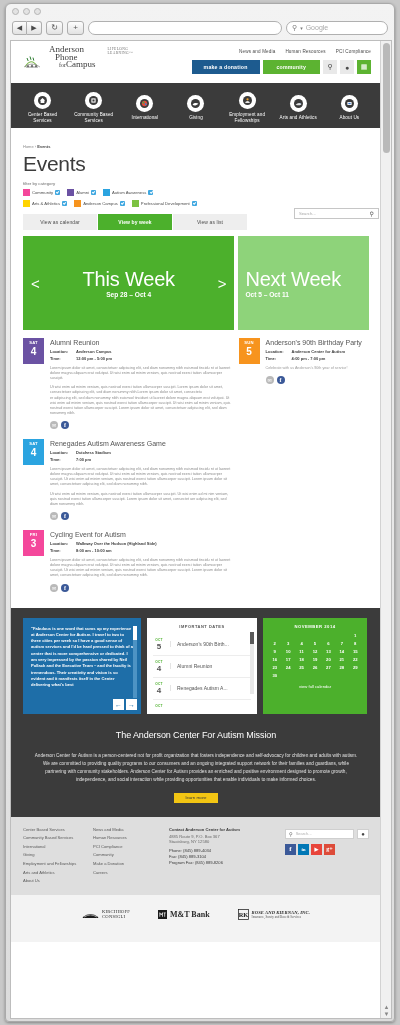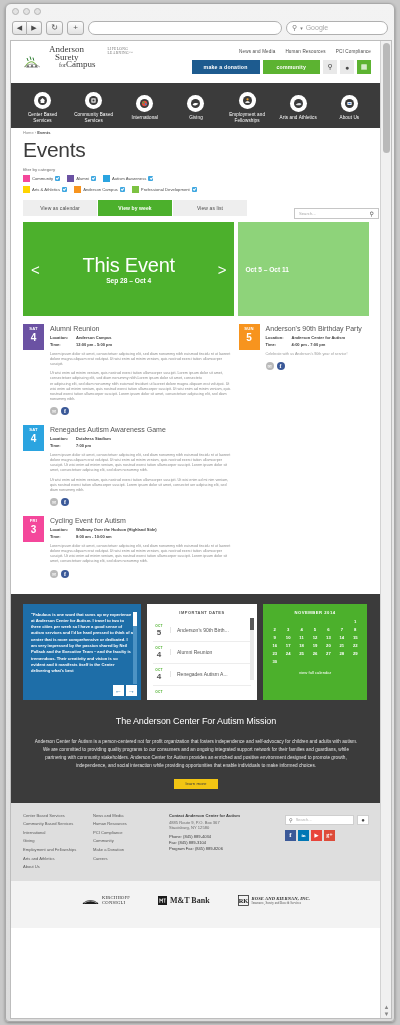--- a/index.html
+++ b/index.html
@@ -96,21 +96,21 @@
   }
   .navitem{ display:flex;flex-direction:column;align-items:center;width:46px;}
   .navcircle{
     width:17px;height:17px;border-radius:50%;background:#fff;display:flex;align-items:center;justify-content:center;
     margin-bottom:3px;
   }
   .navcircle svg{display:block;}
   .navlabel{ font-size:4.6px;color:#fff;text-align:center;line-height:6px;letter-spacing:.1px;}
 
   
-  .content{padding:2px 12px 0;}
+  .content{padding:16px 12px 0;}
   .breadcrumb{font-size:4px;color:#8a8a8a;margin-bottom:2px;}
   .breadcrumb b{color:#4a4a4a;}
   h1.page-title{font-size:21px;font-weight:normal;color:#3c3c3c;letter-spacing:-.3px;line-height:26px;margin-bottom:4px;}
 
   .filter-label{font-size:4.4px;color:#6d6d6d;margin-bottom:3px;}
   .filter-rows{display:flex;flex-direction:column;gap:4px;}
   .filter-row{display:flex;align-items:center;gap:4px;flex-wrap:nowrap;}
   .cat{display:flex;align-items:center;gap:2px;margin-right:3px;}
   .swatch{width:7px;height:7px;}
   .cat-name{font-size:4.2px;color:#4e4e4e;white-space:nowrap;}
@@ -256,21 +256,21 @@
         <div class="logo">
           <div class="logo-art">
             <svg width="26" height="15" viewBox="0 0 26 15">
               <path d="M2 12 Q8 2 14 11" fill="none" stroke="#7ab648" stroke-width="1.1"></path>
               <path d="M1 12 Q9 6 17 12" fill="none" stroke="#9c9c9c" stroke-width=".8"></path>
               <path d="M4 3 l1.2 3 M7 1.5 l1 3.3 M10 2.6 l.8 3" stroke="#2e7d32" stroke-width="1"></path>
               <path d="M3 12.5 l2 -3 l2 3 z M7 12.5 l2 -3.4 l2 3.4 z M11 12.5 l2 -3 l2 3 z" fill="#6f6f6f"></path>
             </svg>
             <div class="logo-text">
               <div class="lt1">Anderson</div>
-              <div class="lt2">Surety</div>
+              <div class="lt2">Phone</div>
               <div class="lt3"><span class="sm">for</span><span>Campus</span></div>
             </div>
           </div>
           <div class="tagline">LIFELONG LEARNING™</div>
         </div>
 
         <div class="top-links">
           <span>News and Media</span>
           <span>Human Resources</span>
           <span>PCI Compliance</span>
@@ -409,27 +409,28 @@
         <div class="viewtabs">
           <div class="vtab">View as calendar</div>
           <div class="vtab active">View by week</div>
           <div class="vtab">View as list</div>
         </div>
 
         <div class="weeks">
           <div class="week cur">
             <div class="arrow">&lt;</div>
             <div class="week-body">
-              <div class="week-title">This Event</div>
+              <div class="week-title">This Week</div>
               <div class="week-range">Sep 28 – Oct 4</div>
             </div>
             <div class="arrow">&gt;</div>
           </div>
           <div class="week next">
             <div class="week-body">
+              <div class="week-title">Next Week</div>
               <div class="week-range">Oct 5 – Oct 11</div>
             </div>
           </div>
         </div>
 
         <div class="events">
 
           <div class="evcol">
 
             <div class="event">

